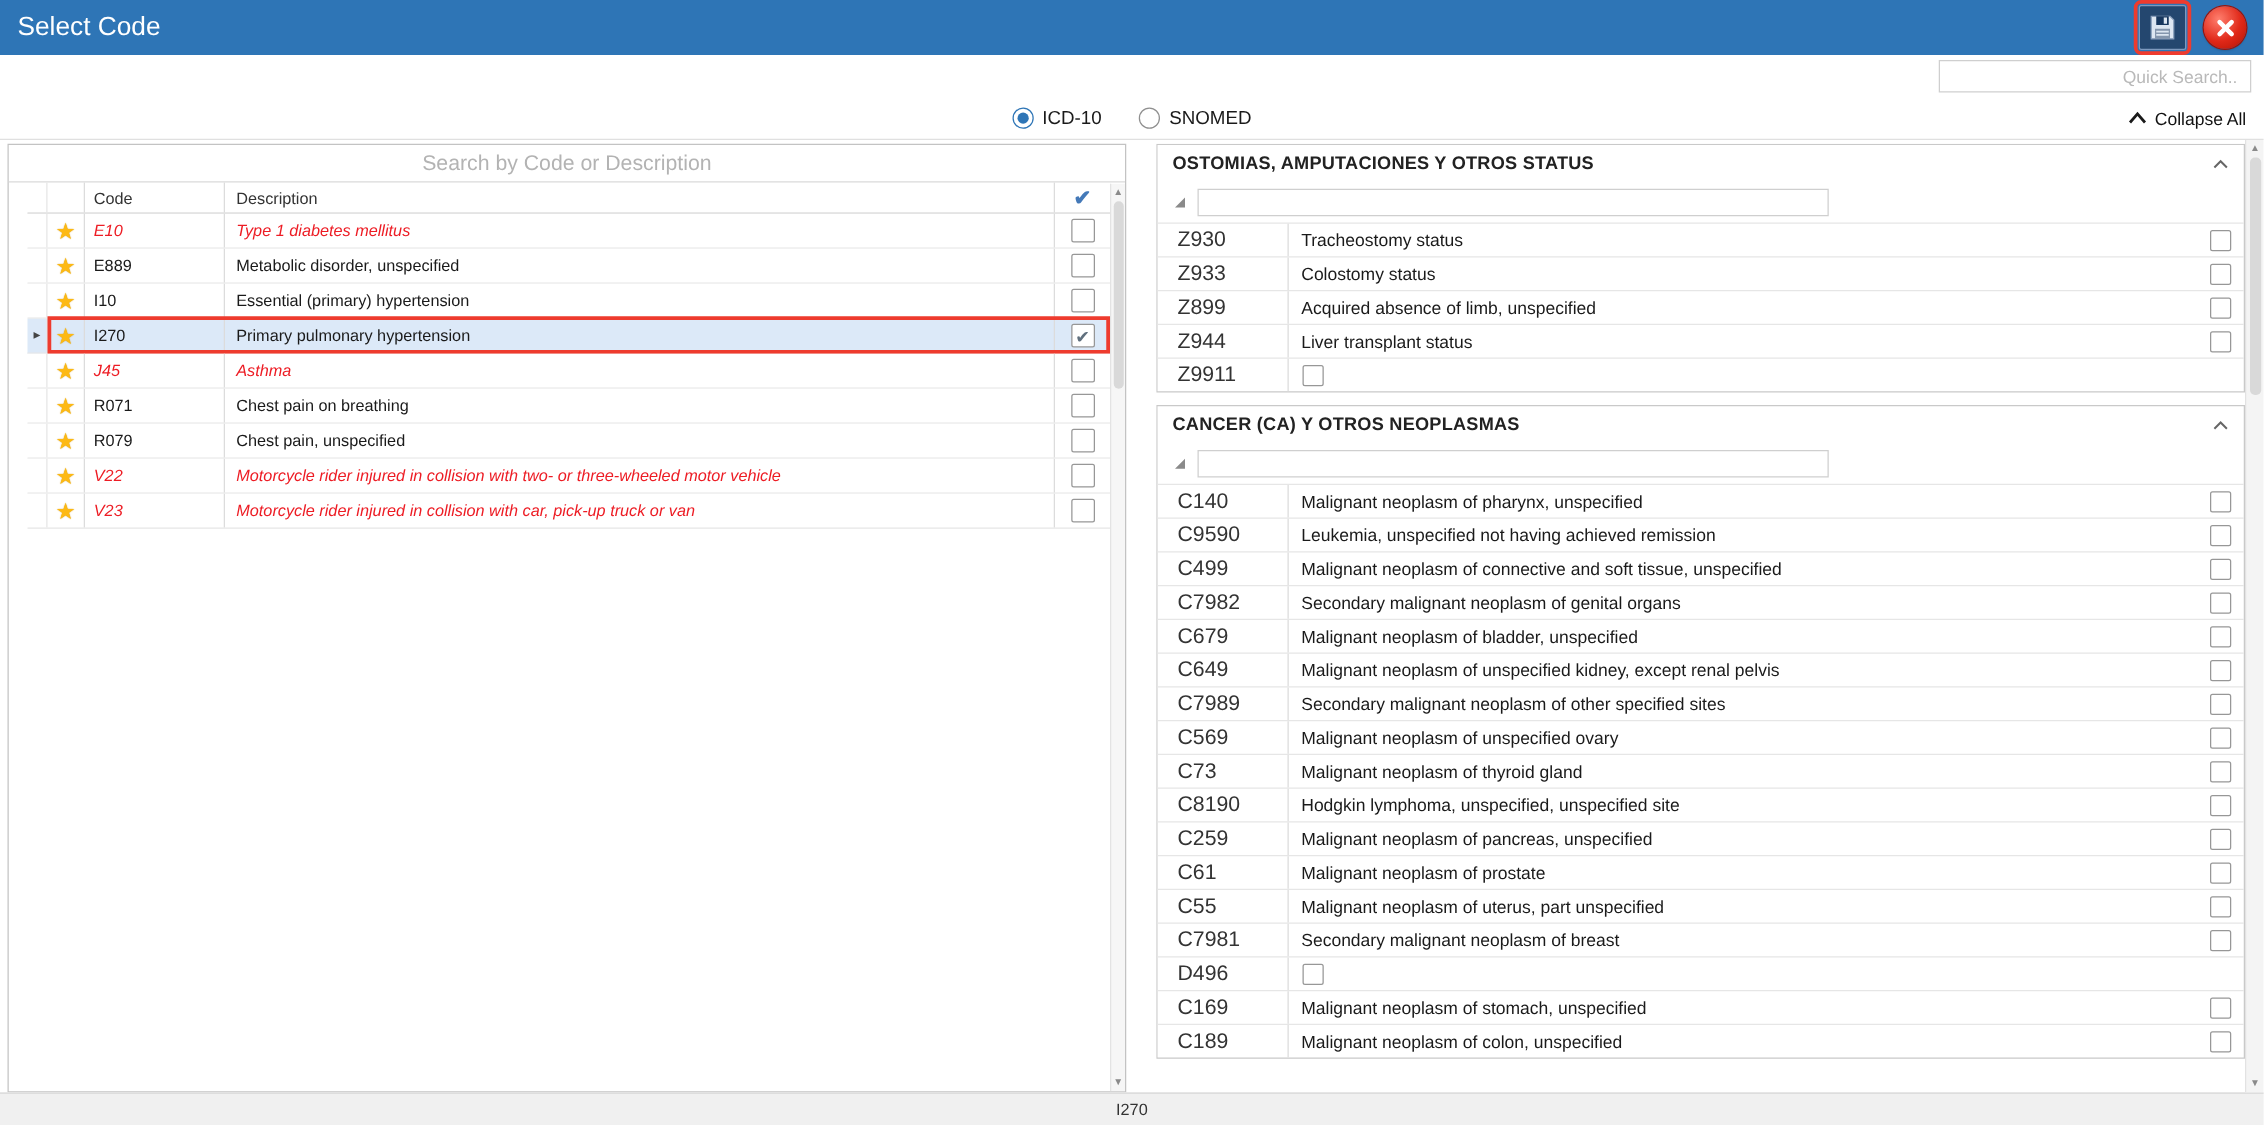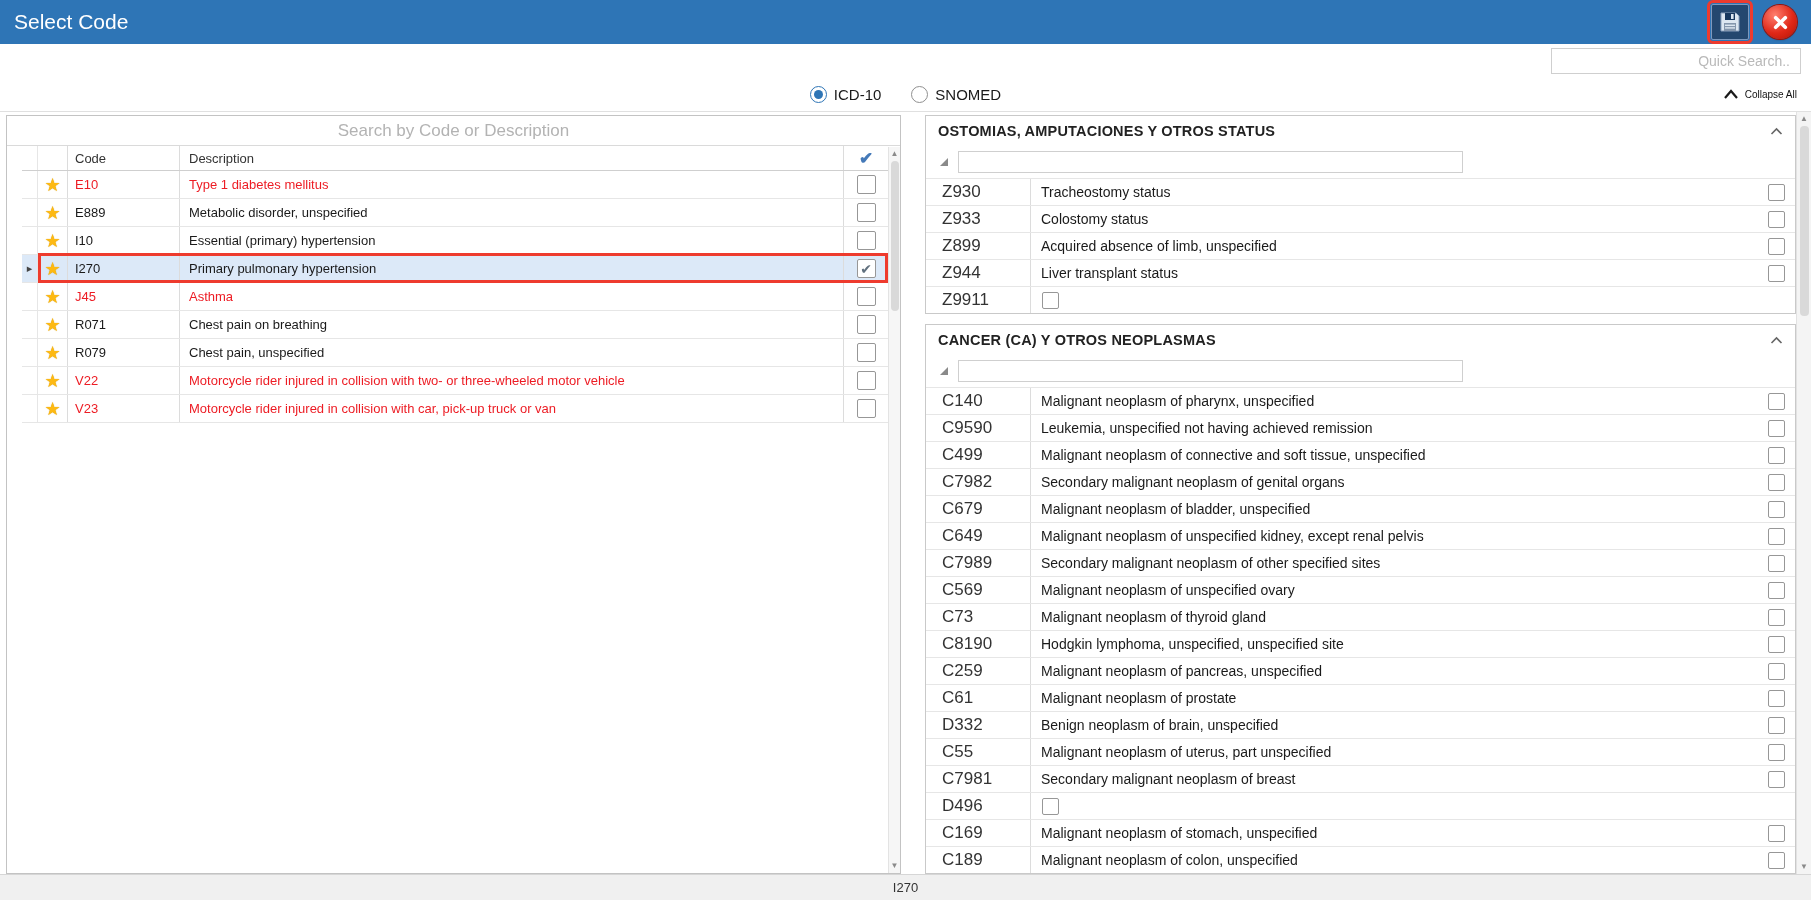--- a/index.html
+++ b/index.html
@@ -30,21 +30,21 @@
   
   .filterbar { height:34px; flex:0 0 auto; position:relative; display:flex;
     align-items:center; justify-content:center; gap:30px; border-bottom:1px solid #e0e0e0; }
   .radio-opt { display:flex; align-items:center; gap:7px; font-size:15px; color:#1a1a1a; cursor:pointer; }
   .radio { width:17px; height:17px; border-radius:50%; border:1px solid #8f8f8f; background:#fff;
     display:flex; align-items:center; justify-content:center; }
   .radio-opt.on .radio { border-color:#2e75b6; }
   .radio .dot { width:9px; height:9px; border-radius:50%; background:transparent; }
   .radio-opt.on .radio .dot { background:#2e75b6; }
   .collapse-all { position:absolute; right:14px; top:0; height:100%; display:flex;
-    align-items:center; gap:6px; font-size:10px; color:#111; cursor:pointer; }
+    align-items:center; gap:6px; font-size:14px; color:#111; cursor:pointer; }
 
   
   .main { flex:1 1 auto; position:relative; display:flex; padding:3px 15px 0 6px; overflow:hidden; }
 
   
   .left-panel { width:895px; flex:0 0 auto; border:1px solid #c3c3c3; background:#fff;
     display:flex; flex-direction:column; position:relative; overflow:hidden; }
   .panel-search { height:30px; width:100%; border:none; border-bottom:1px solid #dadada;
     text-align:center; font-size:17px; color:#444; font-family:"Liberation Sans",sans-serif; outline:none; }
   .panel-search::placeholder { color:#b3b3b3; }
@@ -56,21 +56,21 @@
   .c-star { width:30px; align-self:stretch; display:flex; align-items:center;
     justify-content:center; border-right:1px solid #dcdcdc; }
   .c-code { width:112px; align-self:stretch; display:flex; align-items:center;
     padding-left:7px; border-right:1px solid #dcdcdc; }
   .c-desc { flex:1; align-self:stretch; display:flex; align-items:center;
     padding-left:9px; border-right:1px solid #dcdcdc; }
   .c-check { width:44px; align-self:stretch; display:flex; align-items:center; justify-content:center; }
   .head-check { color:#4479b8; font-size:17px; font-weight:bold; }
   .lrow { display:flex; height:28px; align-items:stretch; border-bottom:1px solid #e6e6e6;
     font-size:13px; color:#1a1a1a; position:relative; background:#fff; cursor:pointer; }
-  .lrow.red .c-code, .lrow.red .c-desc { color:#ed1c24; }
+  .lrow.red .c-code, .lrow.red .c-desc { color:#ed1c24;font-style:italic; }
   .lrow.selected { background:#dce9f8; }
   .lrow.selected::after { content:""; position:absolute; left:16px; right:0; top:-2px; bottom:-1px;
     border:3px solid #ee3b2e; pointer-events:none; }
   .marker { font-size:11px; color:#444; line-height:1; }
   .star { font-size:18px; color:#fdb913; text-shadow:0 0 1px #c98f00; line-height:1; cursor:pointer; }
   .cb { width:19px; height:19px; border:1px solid #979797; background:#fff; display:flex;
     align-items:center; justify-content:center; font-size:14px; color:#60707e; cursor:pointer;
     border-radius:2px; }
   .cb.small { width:17px; height:17px; font-size:12px; }
   .left-scrollbar { position:absolute; top:31px; right:0; bottom:0; width:12px;
@@ -446,27 +446,20 @@
               </div>
   </div>
             <div class="rrow">
     <div class="r-code">C61</div>
     <div class="r-desc">Malignant neoplasm of prostate</div>
     <div class="r-check">
                 <span class="cb small"></span>
               </div>
   </div>
             <div class="rrow">
-    <div class="r-code">D332</div>
-    <div class="r-desc">Benign neoplasm of brain, unspecified</div>
-    <div class="r-check">
-                <span class="cb small"></span>
-              </div>
-  </div>
-            <div class="rrow">
     <div class="r-code">C55</div>
     <div class="r-desc">Malignant neoplasm of uterus, part unspecified</div>
     <div class="r-check">
                 <span class="cb small"></span>
               </div>
   </div>
             <div class="rrow">
     <div class="r-code">C7981</div>
     <div class="r-desc">Secondary malignant neoplasm of breast</div>
     <div class="r-check">

